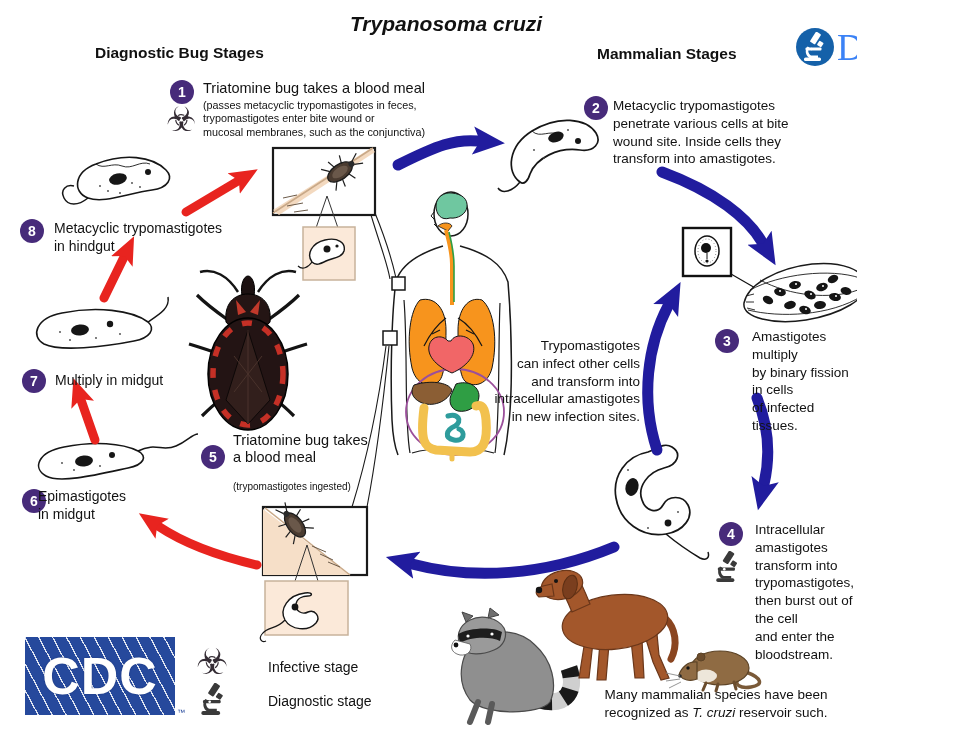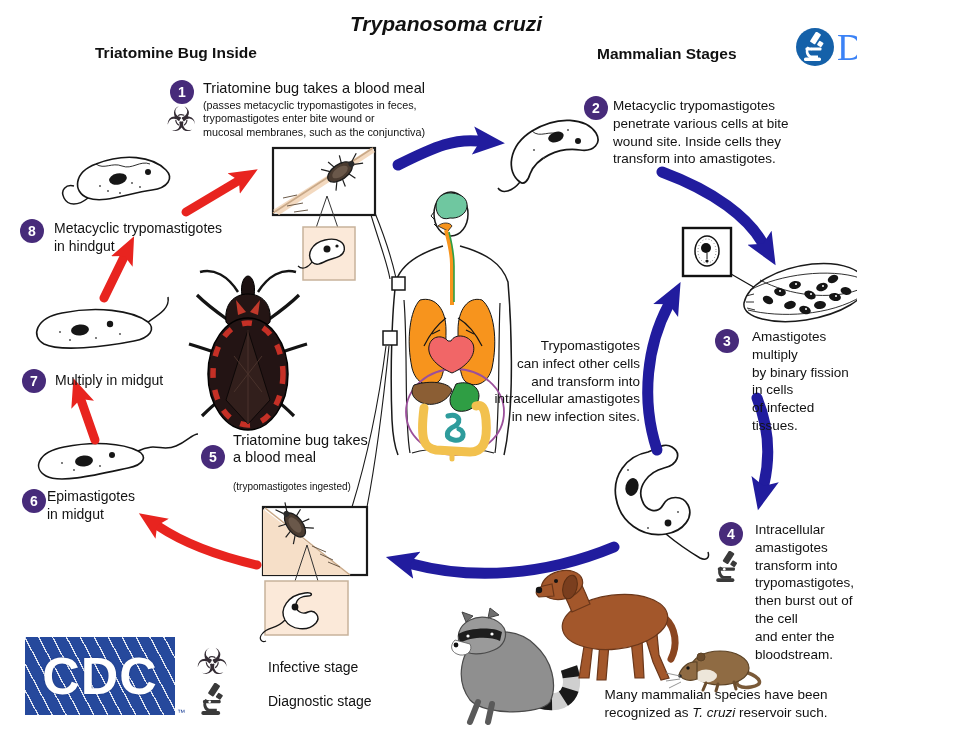--- a/index.html
+++ b/index.html
@@ -348,21 +348,21 @@
   <g stroke="#211C9E" stroke-width="11" fill="none" stroke-linecap="round">
     <path d="M398,165 C438,145 455,139 478,141" marker-end="url(#mBlue)"></path>
     <path d="M662,172 C716,192 748,218 762,242" marker-end="url(#mBlue)"></path>
     <path d="M757,398 C770,430 770,458 764,484" marker-end="url(#mBlue)"></path>
     <path d="M614,547 C544,576 472,580 412,564" marker-end="url(#mBlue)"></path>
     <path d="M657,450 C640,398 648,344 668,306" marker-end="url(#mBlue)"></path>
   </g>
 </svg>
 
 <div class="title">Trypanosoma cruzi</div>
-<div class="h" style="left:95px;top:44px;">Triatomine Bug Inside</div>
+<div class="h" style="left:95px;top:44px;">Diagnostic Bug Stages</div>
 <div class="h" style="left:597px;top:45px;">Mammalian Stages</div>
 
 <div class="dpdx">
   <svg width="40" height="40" viewBox="0 0 40 40">
     <circle cx="20" cy="20" r="19" fill="#1561A9"></circle>
     <g style="color:#ffffff">
           <use href="#scope" x="7" y="5" width="26" height="30"></use>
         </g>
   </svg>
   <span class="dpdx-word">DPDx</span>
@@ -394,21 +394,21 @@
 transform into trypomastigotes,
 then burst out of the cell
 and enter the bloodstream.</div>
 
 <div class="step-num" style="left:201px;top:445px;">5</div>
 <div class="t big" style="left:233px;top:432px;">Triatomine bug takes
 a blood meal</div>
 <div class="t" style="left:233px;top:480px;font-size:10px;">(trypomastigotes ingested)</div>
 
 <div class="step-num" style="left:22px;top:489px;">6</div>
-<div class="t" style="left:47px;top:487px;font-size:14px;">Epimastigotes
+<div class="t" style="left:38px;top:487px;font-size:14px;">Epimastigotes
 in midgut</div>
 
 <div class="step-num" style="left:22px;top:369px;">7</div>
 <div class="t" style="left:55px;top:371px;font-size:14px;">Multiply in midgut</div>
 
 <div class="step-num" style="left:20px;top:219px;">8</div>
 <div class="t" style="left:54px;top:219px;font-size:14px;">Metacyclic trypomastigotes
 in hindgut</div>
 
 <div class="t right" style="left:478px;top:337px;width:162px;">Trypomastigotes

